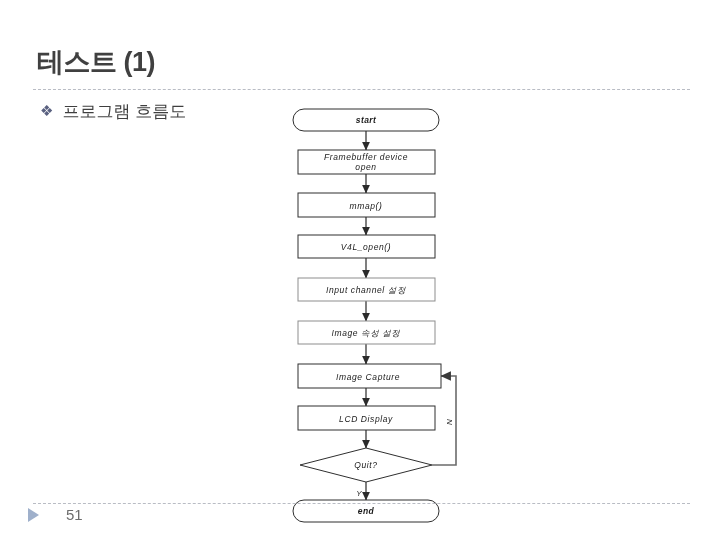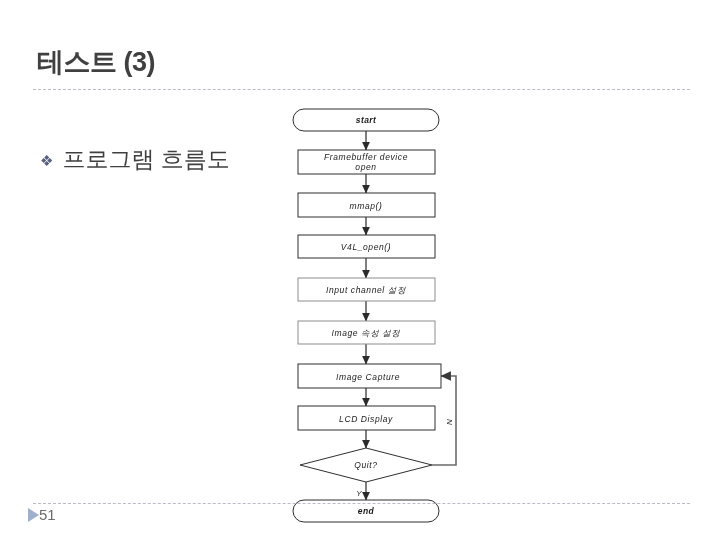--- a/index.html
+++ b/index.html
@@ -62,34 +62,33 @@
     gap: 9px;
   }
   .bullet-glyph {
     font-size: 15px;
     line-height: 1;
     color: #5a6180;
     position: relative;
     top: -1px;
   }
   .bullet-text {
-    font-size: 23px;
+    font-size: 17px;
     color: #3f3f3f;
     white-space: nowrap;
-    margin-top: 44px;
   }
 
   
   .footer {
     position: absolute;
     left: 28px;
     top: 506px;
     display: flex;
     align-items: center;
-    gap: 0;
+    gap: 27px;
   }
   .footer-tri {
     width: 0;
     height: 0;
     border-left: 11px solid #9fb0cb;
     border-top: 7px solid transparent;
     border-bottom: 7px solid transparent;
   }
   .footer-num {
     font-size: 15px;
@@ -146,21 +145,21 @@
     stroke-width: 1.3;
     fill: none;
   }
   .conn.loop { stroke: #6b6b6b; stroke-width: 1.6; }
 </style>
 </head>
 <body>
 
 <div class="slide">
 
-  <div class="slide-title">테스트 (3)</div>
+  <div class="slide-title">테스트 (1)</div>
 
   <div class="divider-top"></div>
 
   <div class="bullet-row">
     <span class="bullet-glyph">❖</span>
     <span class="bullet-text">프로그램 흐름도</span>
   </div>
 
   <div class="flow">
     <svg width="230" height="425" viewBox="0 0 230 425" xmlns="http://www.w3.org/2000/svg">

